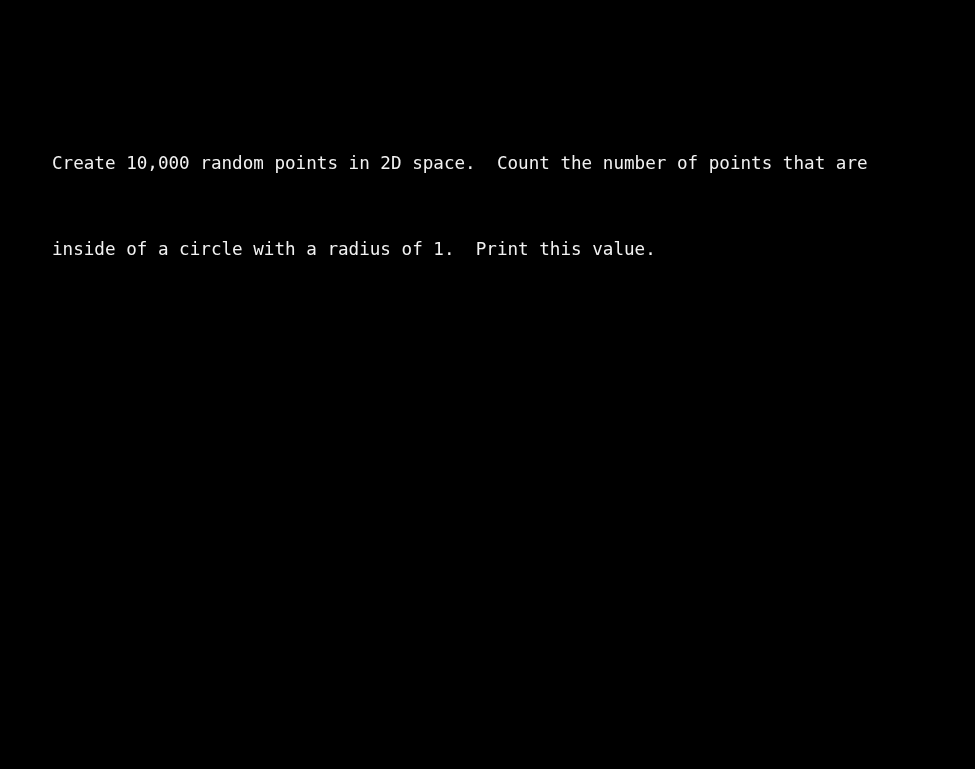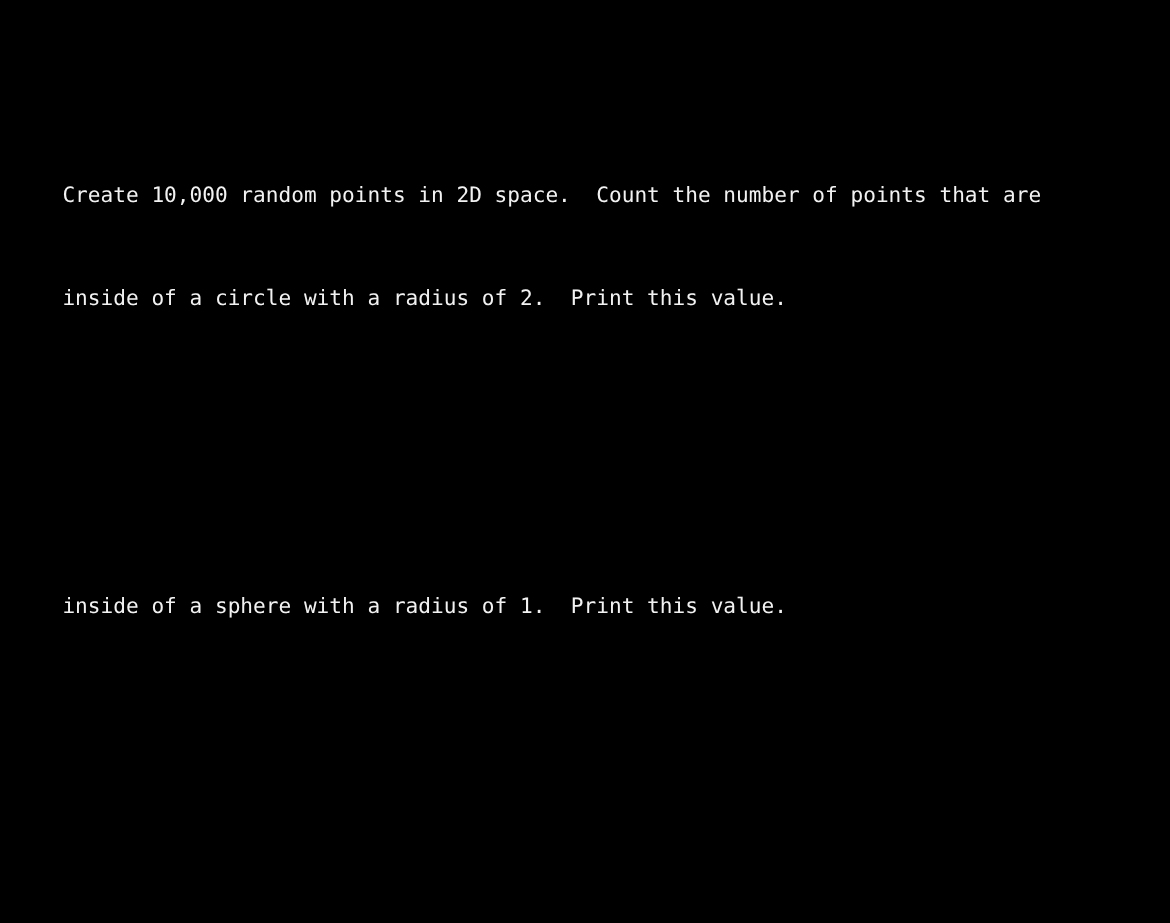--- a/index.html
+++ b/index.html
@@ -56,25 +56,24 @@
 </head>
 <body>
 
 <div class="notebook">
 
   <div class="md-cell">
     <div class="md-body">
 
       <div class="md-para">
         <span class="md-line">Create 10,000 random points in 2D space.  Count the number of points that are</span>
-        <span class="md-line">inside of a circle with a radius of 2.  Print this value.</span>
+        <span class="md-line">inside of a circle with a radius of 1.  Print this value.</span>
       </div>
 
       <div class="md-para">
-        <span class="md-line">inside of a sphere with a radius of 1.  Print this value.</span>
       </div>
 
       
 
     </div>
 
   </div>
 
 </div>
 

